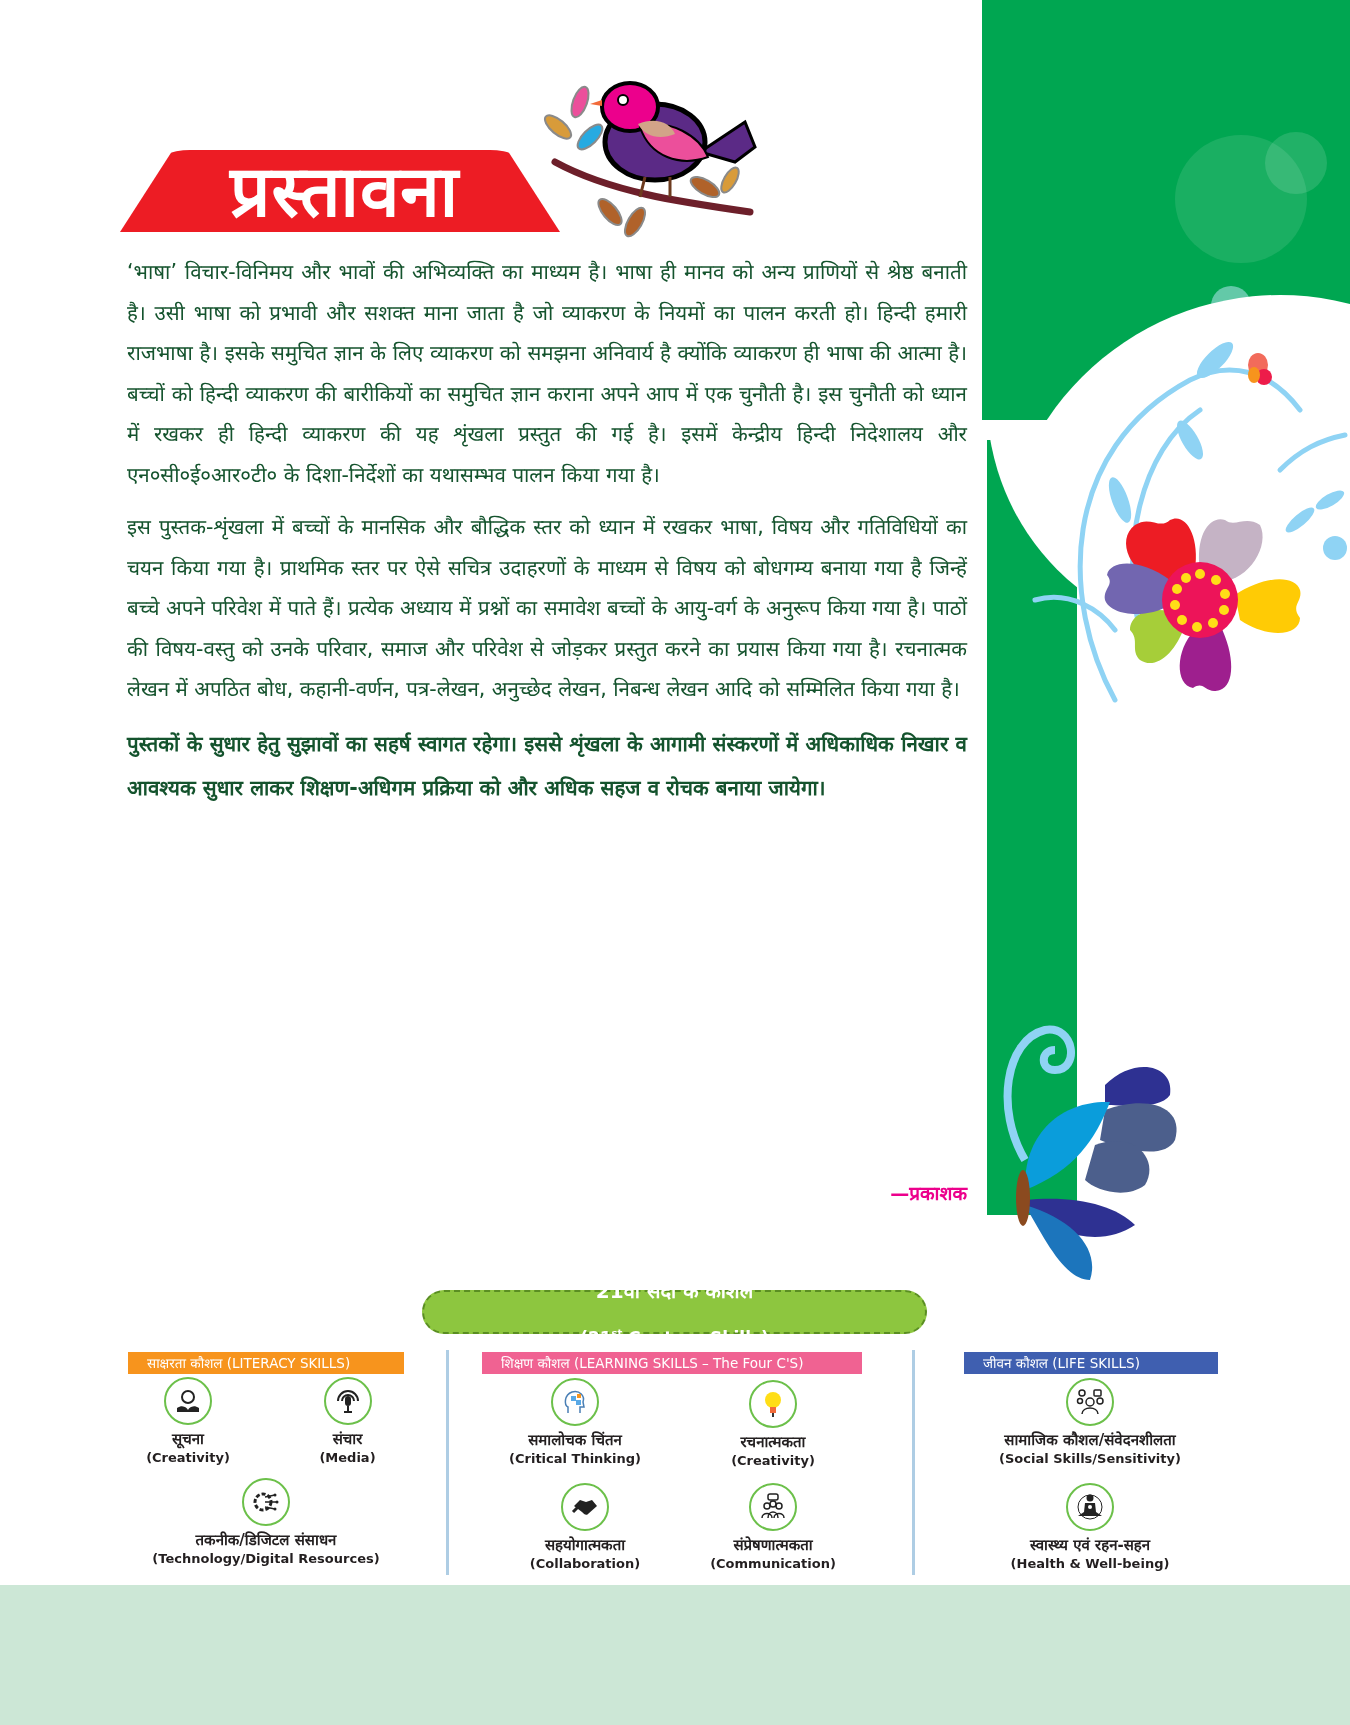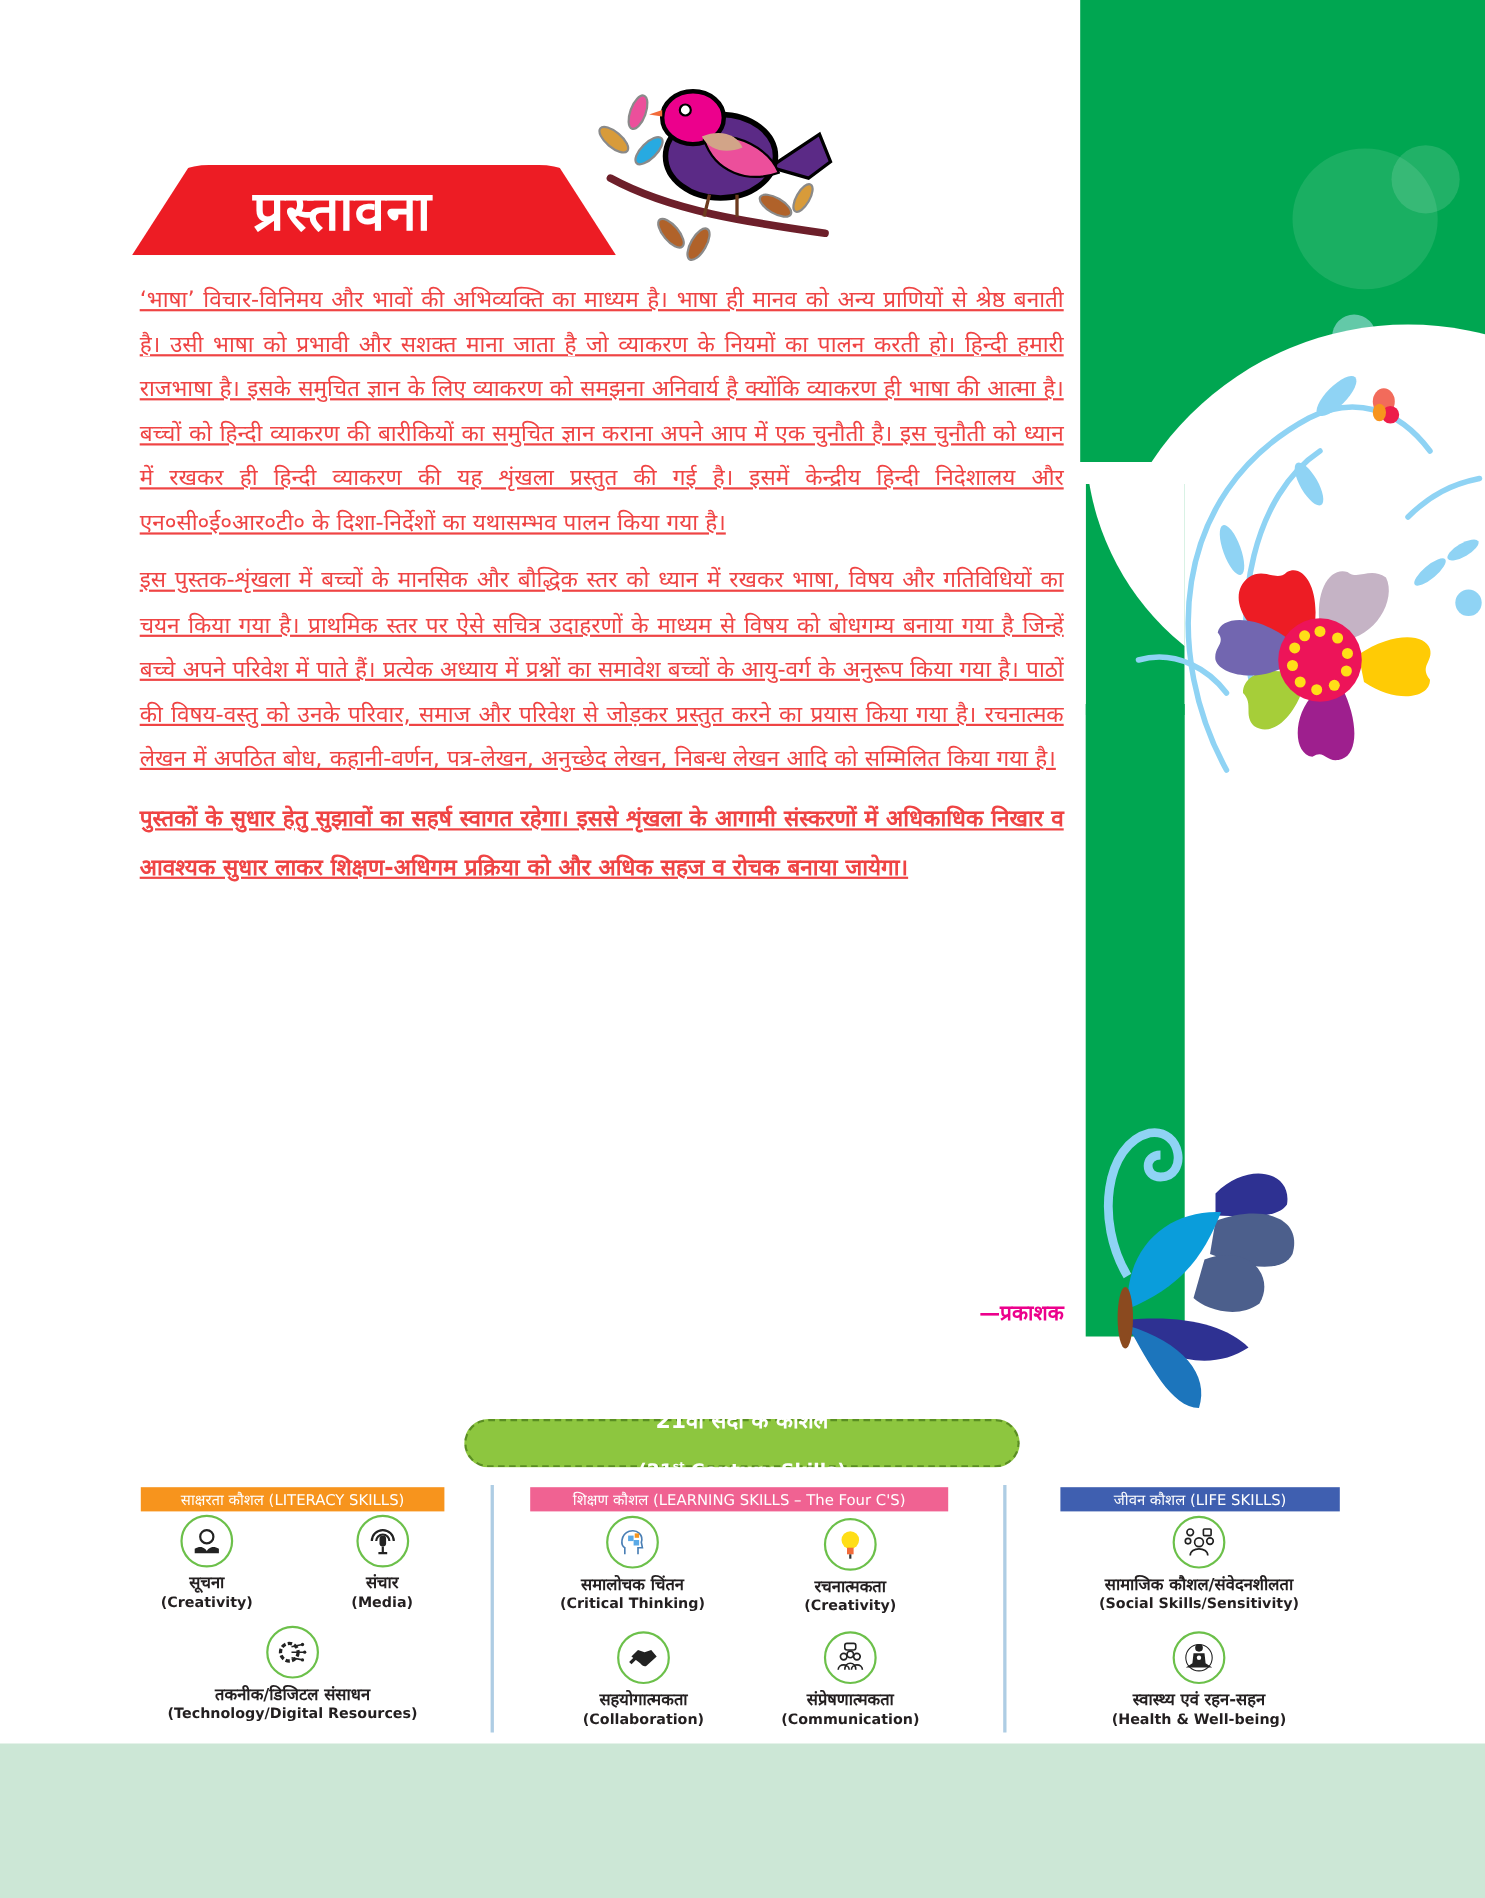--- a/index.html
+++ b/index.html
@@ -10,35 +10,35 @@
   .green-band-top { position: absolute; left: 982px; top: 0; width: 368px; height: 420px; background: #00a651; }
   .white-circle { position: absolute; left: 1000px; top: 295px; width: 560px; height: 560px; border-radius: 50%; background: #ffffff; }
   .green-band-stem { position: absolute; left: 987px; top: 640px; width: 90px; height: 575px; background: #00a651; }
   .green-stem-curve { position: absolute; left: 987px; top: 440px; width: 90px; height: 210px; overflow: hidden; }
   .green-stem-curve::before { content: ""; position: absolute; left: 0; top: 0; width: 90px; height: 210px; background: #00a651; }
   .green-stem-curve::after { content: ""; position: absolute; left: 0px; top: -280px; width: 480px; height: 480px; border-radius: 50%; background: #fff; }
   .bubble { position: absolute; border-radius: 50%; }
 
   
   .title-banner { position: absolute; left: 120px; top: 150px; width: 440px; height: 82px; background: #ed1c24; border-radius: 70px 70px 0 0 / 70px 70px 0 0; clip-path: polygon(12% 0, 88% 0, 100% 100%, 0 100%); }
-  .title-text { position: absolute; left: 230px; top: 152px; font-family: "DejaVu Sans", sans-serif; font-weight: bold; font-size: 50px; color: #ffffff; letter-spacing: 1px; line-height: 80px; }
+  .title-text { position: absolute; left: 230px; top: 152px; font-family: "DejaVu Sans", sans-serif; font-weight: bold; font-size: 71px; color: #ffffff; letter-spacing: 1px; line-height: 80px; }
 
   .bird-wrap { position: absolute; left: 530px; top: 72px; width: 240px; height: 180px; }
 
   
-  .body-text { position: absolute; left: 127px; top: 252px; width: 840px; font-family: "DejaVu Sans", sans-serif; font-size: 20.5px; line-height: 40.5px; text-align: justify; color: #ef4444; text-decoration: underline; }
+  .body-text { position: absolute; left: 127px; top: 252px; width: 840px; font-family: "DejaVu Sans", sans-serif; font-size: 20.5px; line-height: 40.5px; text-align: justify; color: #14532d; }
   .body-text p { margin-bottom: 12px; text-align: justify; text-align-last: left; }
   .body-text p.bold { font-weight: bold; line-height: 44px; margin-top: 6px; }
   .signature { position: absolute; right: 383px; top: 1180px; color: #ec008c; font-weight: bold; font-family: "DejaVu Sans", sans-serif; font-size: 19px; }
 
   
   .skills-pill { position: absolute; left: 422px; top: 1290px; width: 505px; height: 44px; background: #8dc63f; border: 2px dashed #5a8e22; border-radius: 22px; color: #fff; font-family: "DejaVu Sans", sans-serif; font-weight: bold; font-size: 20px; display: flex; align-items: center; justify-content: center; flex-direction: column; }
   .skills-pill sup { font-size: 10px; vertical-align: super; }
   .skill-col { position: absolute; top: 1352px; }
-  .col-head { font-family: "DejaVu Sans", sans-serif; font-size: 13.5px; color: #fff; padding: 2px 6px; white-space: nowrap; text-align: center; }
+  .col-head { font-family: "DejaVu Sans", sans-serif; font-size: 13.5px; color: #fff; padding: 2px 19px; white-space: nowrap; }
   .divider { position: absolute; width: 3px; background: #aecde4; }
   .skill-item { position: absolute; text-align: center; font-family: "DejaVu Sans", sans-serif; color: #231f20; }
   .skill-icon { width: 48px; height: 48px; border: 2px solid #6cc04a; border-radius: 50%; margin: 0 auto 4px; display: flex; align-items: center; justify-content: center; background: #fff; }
   .skill-hi { font-size: 15px; font-weight: bold; line-height: 20px; white-space: nowrap; }
   .skill-en { font-size: 13px; font-weight: bold; line-height: 18px; white-space: nowrap; }
 
   .footer-band { position: absolute; left: 0; top: 1585px; width: 1350px; height: 140px; background: #cce7d6; }
 </style>
 </head>
 <body>

